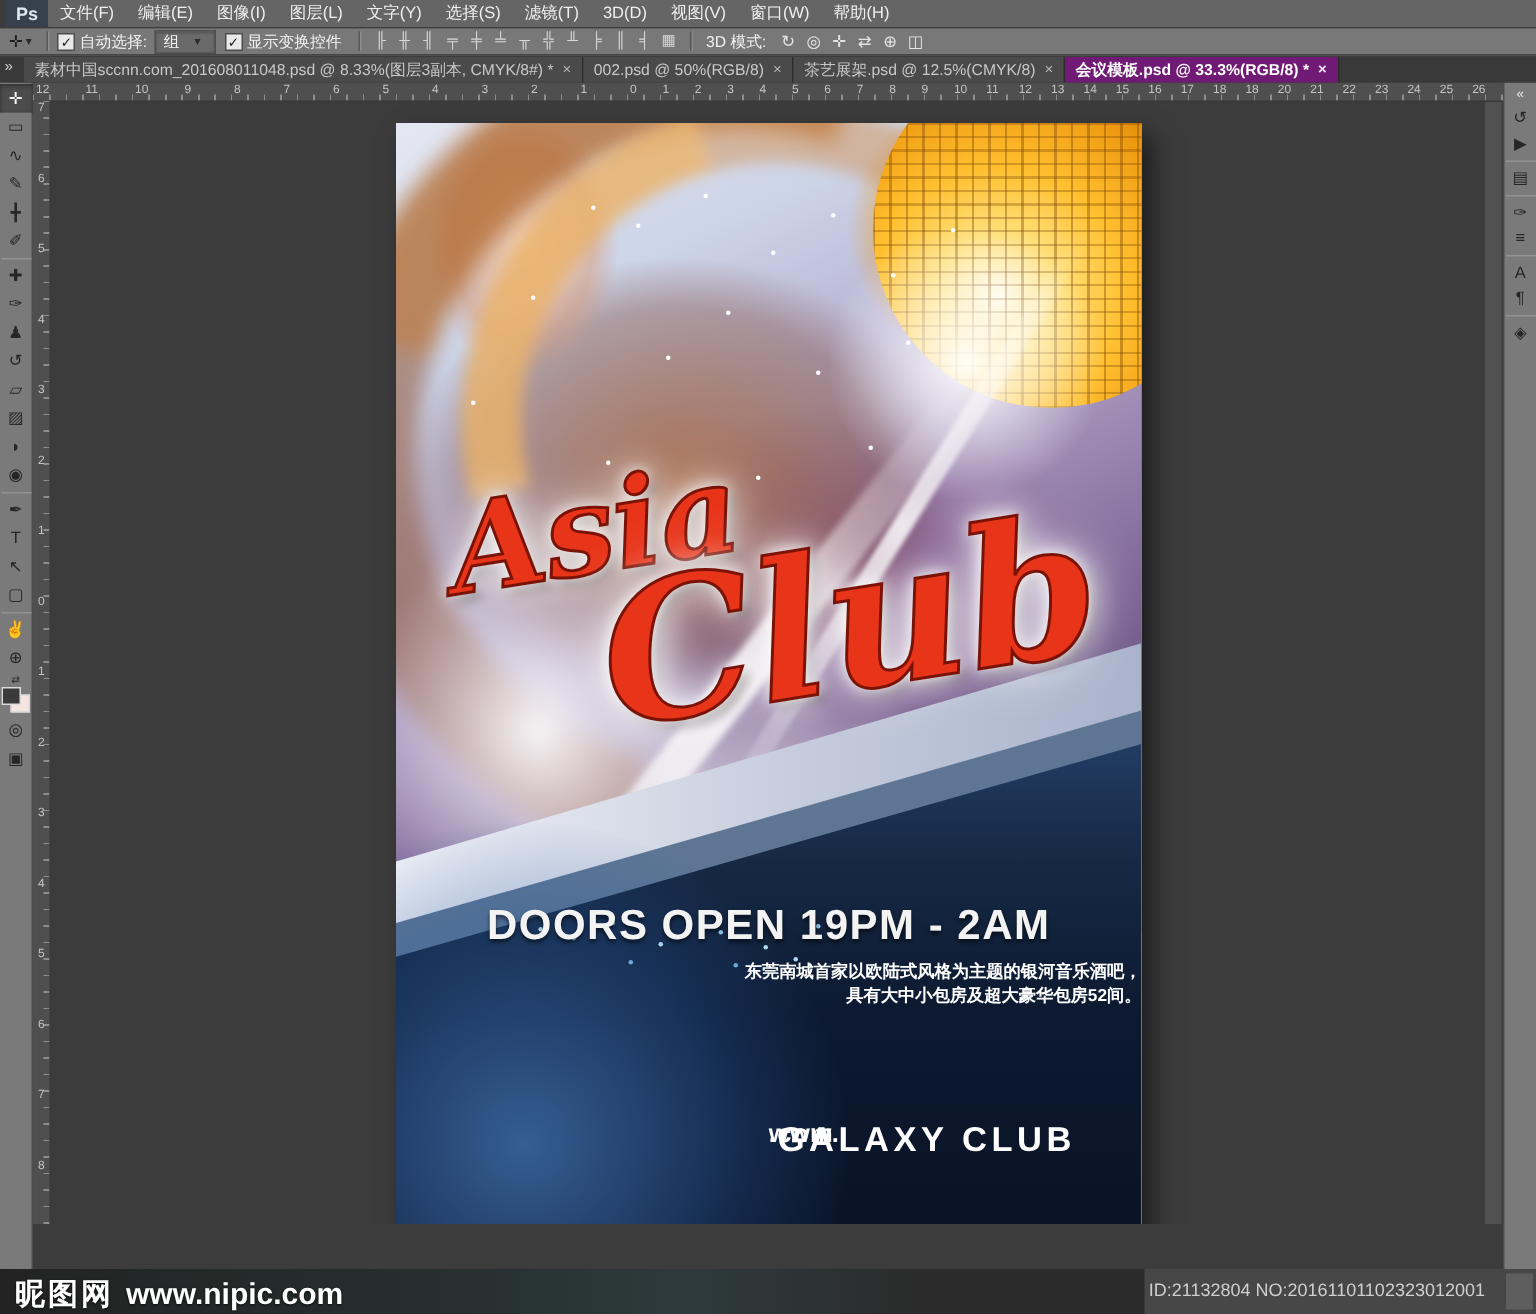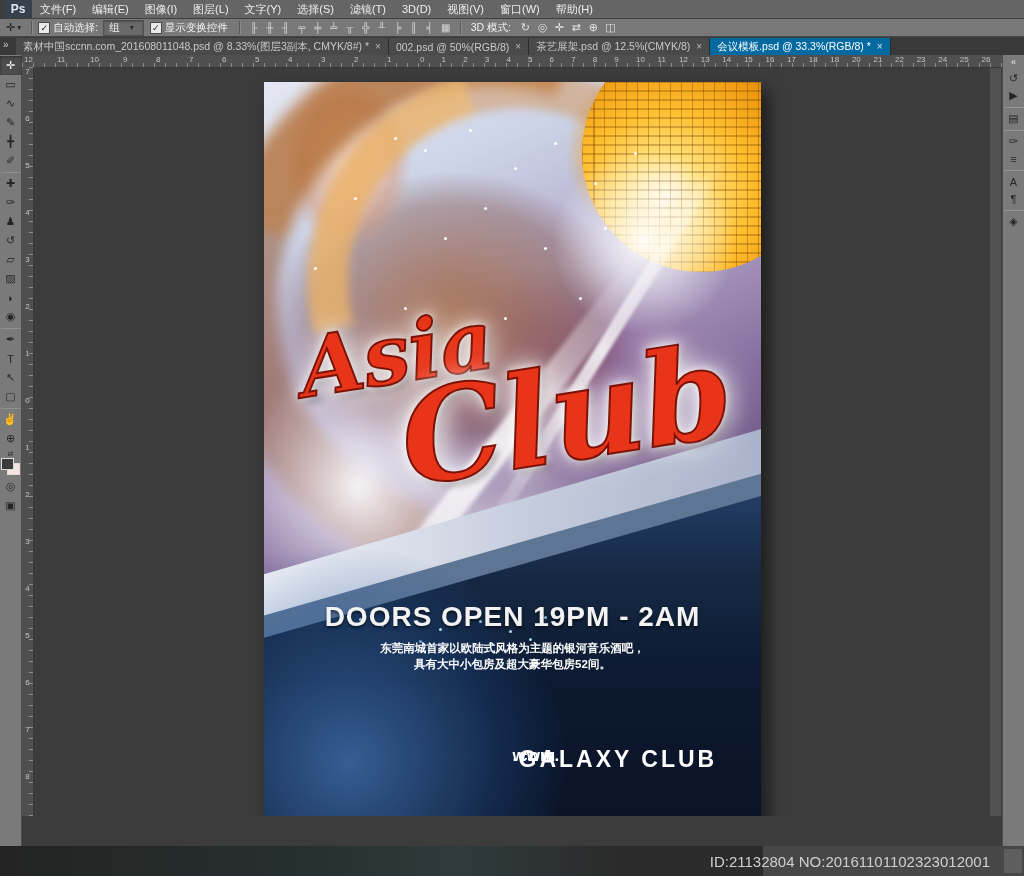--- a/index.html
+++ b/index.html
@@ -28,21 +28,21 @@
   .opt-select .val{margin-right:10px;}
   .opt-icon{width:16px;text-align:center;color:#d6d6d6;font-size:10px;line-height:16px;}
   .mode-label{margin:0 6px 0 4px;white-space:nowrap;}
   .mode-icon{width:17px;text-align:center;color:#e3e3e3;font-size:11px;}
   
   .tabbar{position:absolute;left:0;top:38px;width:100%;height:17px;background:#393939;
           display:flex;align-items:stretch;z-index:30;padding-left:16px;box-sizing:border-box;}
   .tab-chevron{position:absolute;left:3px;top:1px;color:#cfcfcf;font-size:10px;}
   .tab{display:flex;align-items:center;gap:6px;padding:0 7px;background:#4a4a4a;
        color:#c8c8c8;font-size:10.5px;border-right:1px solid #2c2c2c;white-space:nowrap;}
-  .tab.on{background:#0369a1;color:#ffffff;}
+  .tab.on{background:#701a75;color:#ffffff;font-weight:bold;}
   .tab-close{color:inherit;font-size:10px;opacity:.85;}
   
   .ruler-top{position:absolute;left:22px;top:55px;width:980px;height:12px;background:#4f4f4f;
              border-bottom:1px solid #393939;z-index:20;display:flex;overflow:hidden;
              background-image:repeating-linear-gradient(90deg,#8e8e8e 0 1px,transparent 1px 11px);
              background-size:100% 4px;background-position:0 100%;background-repeat:no-repeat;}
   .rt-n,.rt-n2{flex:none;font-size:8px;color:#c4c4c4;text-indent:2px;line-height:10px;}
   .rt-n{width:33px;} .rt-n2{width:21.6px;}
   .ruler-left{position:absolute;left:22px;top:67px;width:11px;height:749px;background:#4f4f4f;
               border-right:1px solid #393939;z-index:20;display:flex;flex-direction:column;overflow:hidden;
@@ -123,35 +123,35 @@
     box-shadow:22px 6px 0 #a8d8f2,48px -4px 0 #8cc4ea,80px 10px 0 #a8d8f2,120px 2px 0 #8cc4ea,
       150px 12px 0 #a8d8f2,185px -2px 0 #8cc4ea,60px 22px 0 #6ea8d8,130px 24px 0 #6ea8d8,170px 20px 0 #a8d8f2;}
   .p-asia,.p-club{font-family:"DejaVu Serif",serif;font-style:italic;font-weight:bold;
     white-space:nowrap;transform-origin:left top;line-height:1;
     text-shadow:0 0 10px #ffffff,0 0 22px rgba(255,255,255,.95),0 0 38px rgba(255,255,255,.8),4px 5px 7px rgba(20,10,10,.55);
     -webkit-text-stroke:2px #7a1206;}
   .p-asia{left:30px;top:246px;font-size:82px;transform:rotate(-9deg);}
   .p-club{left:128px;top:296px;font-size:128px;transform:rotate(-9deg);}
   .p-doors{left:0;top:519px;width:100%;text-align:center;font-weight:bold;font-size:28px;
     letter-spacing:1px;color:#f3f3f3;text-shadow:0 2px 3px rgba(0,0,0,.6);}
-  .p-body{left:0;top:559px;width:100%;text-align:center;font-size:11.5px;line-height:15.5px;
+  .p-body{left:0;top:559px;width:100%;text-align:right;font-size:11.5px;line-height:15.5px;
     color:#ffffff;font-weight:bold;}
   .p-body div{position:static;}
   .p-site{left:0;top:664px;width:100%;text-align:center;color:#ffffff;font-weight:bold;}
   .p-site .pre,.p-site .suf{font-size:17px;vertical-align:6px;letter-spacing:1px;}
   .p-site .name{font-size:23px;letter-spacing:3px;margin:0 6px;}
   
   .footerbar{position:absolute;left:0;bottom:0;width:100%;height:30px;z-index:40;
     background:linear-gradient(90deg,#232323 0%,#26302f 30%,#2e3a3c 45%,#2b2b2b 60%);}
   .footer-right{position:absolute;left:763px;top:0;bottom:0;right:0;background:#474747;}
   .footer-corner{position:absolute;right:2px;top:3px;bottom:3px;width:18px;background:#5e5e5e;}
   .wm{position:absolute;left:10px;top:3px;color:#fff;font-weight:bold;font-size:20px;
       text-shadow:0 1px 2px rgba(0,0,0,.7);}
   .wm .cn{letter-spacing:2px;margin-right:8px;}
-  .idtext{position:absolute;right:34px;top:7px;font-size:15px;color:#cfcfcf;}
+  .idtext{position:absolute;right:34px;top:7px;font-size:12px;color:#cfcfcf;}
 </style>
 </head>
 <body>
 
 <div id="stage">
 
   <div class="menubar">
     <div class="ps-logo">Ps</div>
     <div style="display:flex;">
 
@@ -445,17 +445,20 @@
         <span class="pre">www.</span>
           <span class="name">GALAXY CLUB</span>
           <span class="suf">.com</span>
       </div>
     </div>
   </div>
   <div class="scrollstrip"></div>
 
   <div class="footerbar">
     <div class="footer-right"></div>
+    <div class="wm">
+      <span class="cn">昵图网</span><span>www.nipic.com</span>
+    </div>
     <div class="idtext">ID:21132804 NO:20161101102323012001</div>
     <div class="footer-corner"></div>
   </div>
 
 </div>
 
 </body></html>

